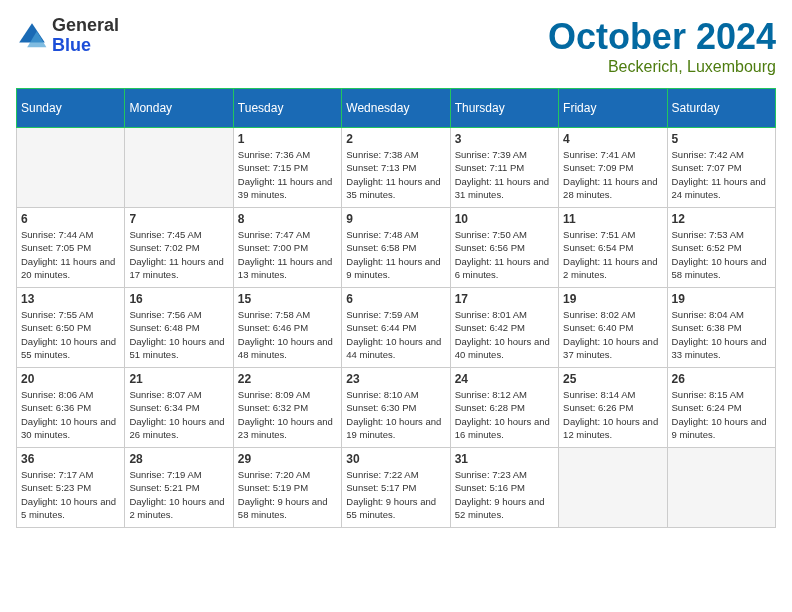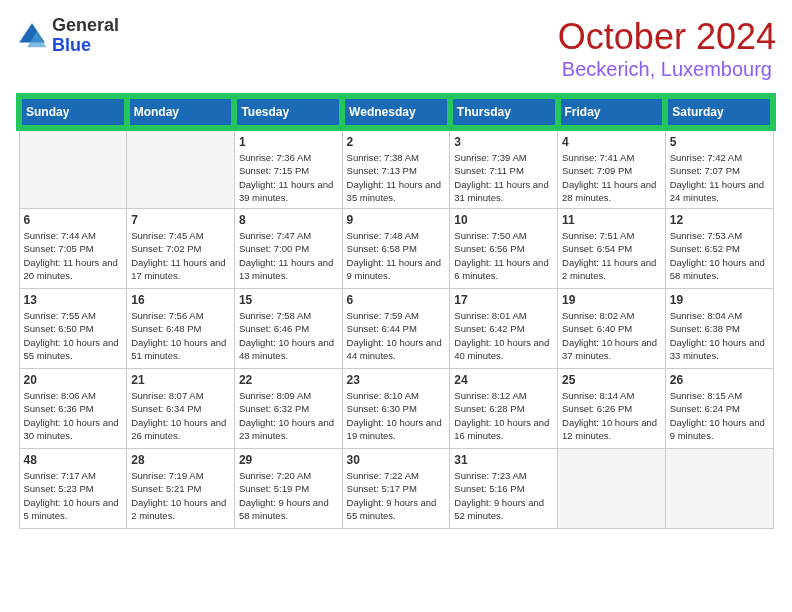--- a/index.html
+++ b/index.html
@@ -38,41 +38,40 @@
     }
     .logo-icon {
       width: 32px;
       height: 32px;
     }
     .title-block {
       text-align: right;
     }
     .title-month {
       font-size: 36px;
-      font-weight: normal;
-      color: #b91c1c;
+      font-weight: bold;
+      color: #0369a1;
     }
     .title-location {
-      font-size: 20px;
-      color: #8b5cf6;
-      text-align: center;
+      font-size: 16px;
+      color: #4d7c0f;
     }
     table {
       width: 100%;
       border-collapse: collapse;
       table-layout: fixed;
     }
     th {
       background-color: #1a6ab5;
       color: #fff;
       font-size: 12px;
-      font-weight: bold;
-      padding: 6px 4px;
+      font-weight: normal;
+      padding: 12px 4px;
       text-align: left;
-      border: 6px solid #22c55e;
+      border: 1px solid #22c55e;
     }
     td {
       border: 1px solid #ccc;
       vertical-align: top;
       padding: 4px;
       font-size: 10px;
       color: #333;
       height: 80px;
       background: #fff;
     }
@@ -238,21 +237,21 @@
           <span class="day-num">25</span>
           <div class="day-info">Sunrise: 8:14 AM<br>Sunset: 6:26 PM<br>Daylight: 10 hours and 12 minutes.</div>
         </td>
         <td>
           <span class="day-num">26</span>
           <div class="day-info">Sunrise: 8:15 AM<br>Sunset: 6:24 PM<br>Daylight: 10 hours and 9 minutes.</div>
         </td>
       </tr>
       <tr class="week-row">
         <td>
-          <span class="day-num">48</span>
+          <span class="day-num">36</span>
           <div class="day-info">Sunrise: 7:17 AM<br>Sunset: 5:23 PM<br>Daylight: 10 hours and 5 minutes.</div>
         </td>
         <td>
           <span class="day-num">28</span>
           <div class="day-info">Sunrise: 7:19 AM<br>Sunset: 5:21 PM<br>Daylight: 10 hours and 2 minutes.</div>
         </td>
         <td>
           <span class="day-num">29</span>
           <div class="day-info">Sunrise: 7:20 AM<br>Sunset: 5:19 PM<br>Daylight: 9 hours and 58 minutes.</div>
         </td>

